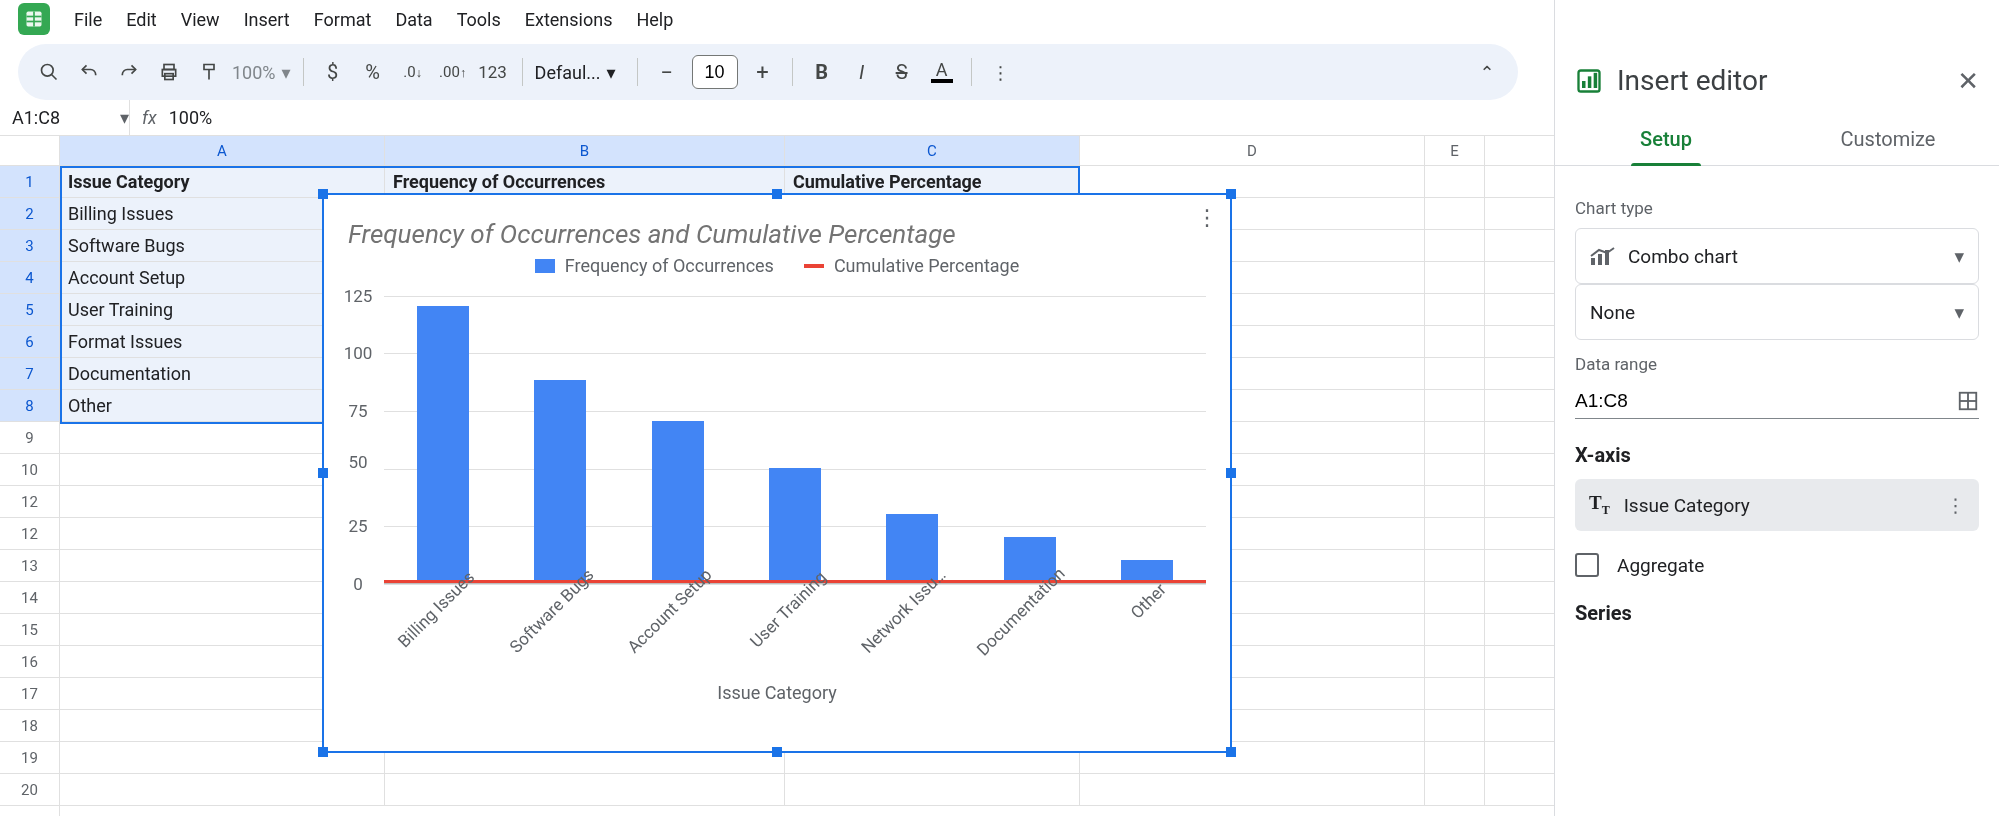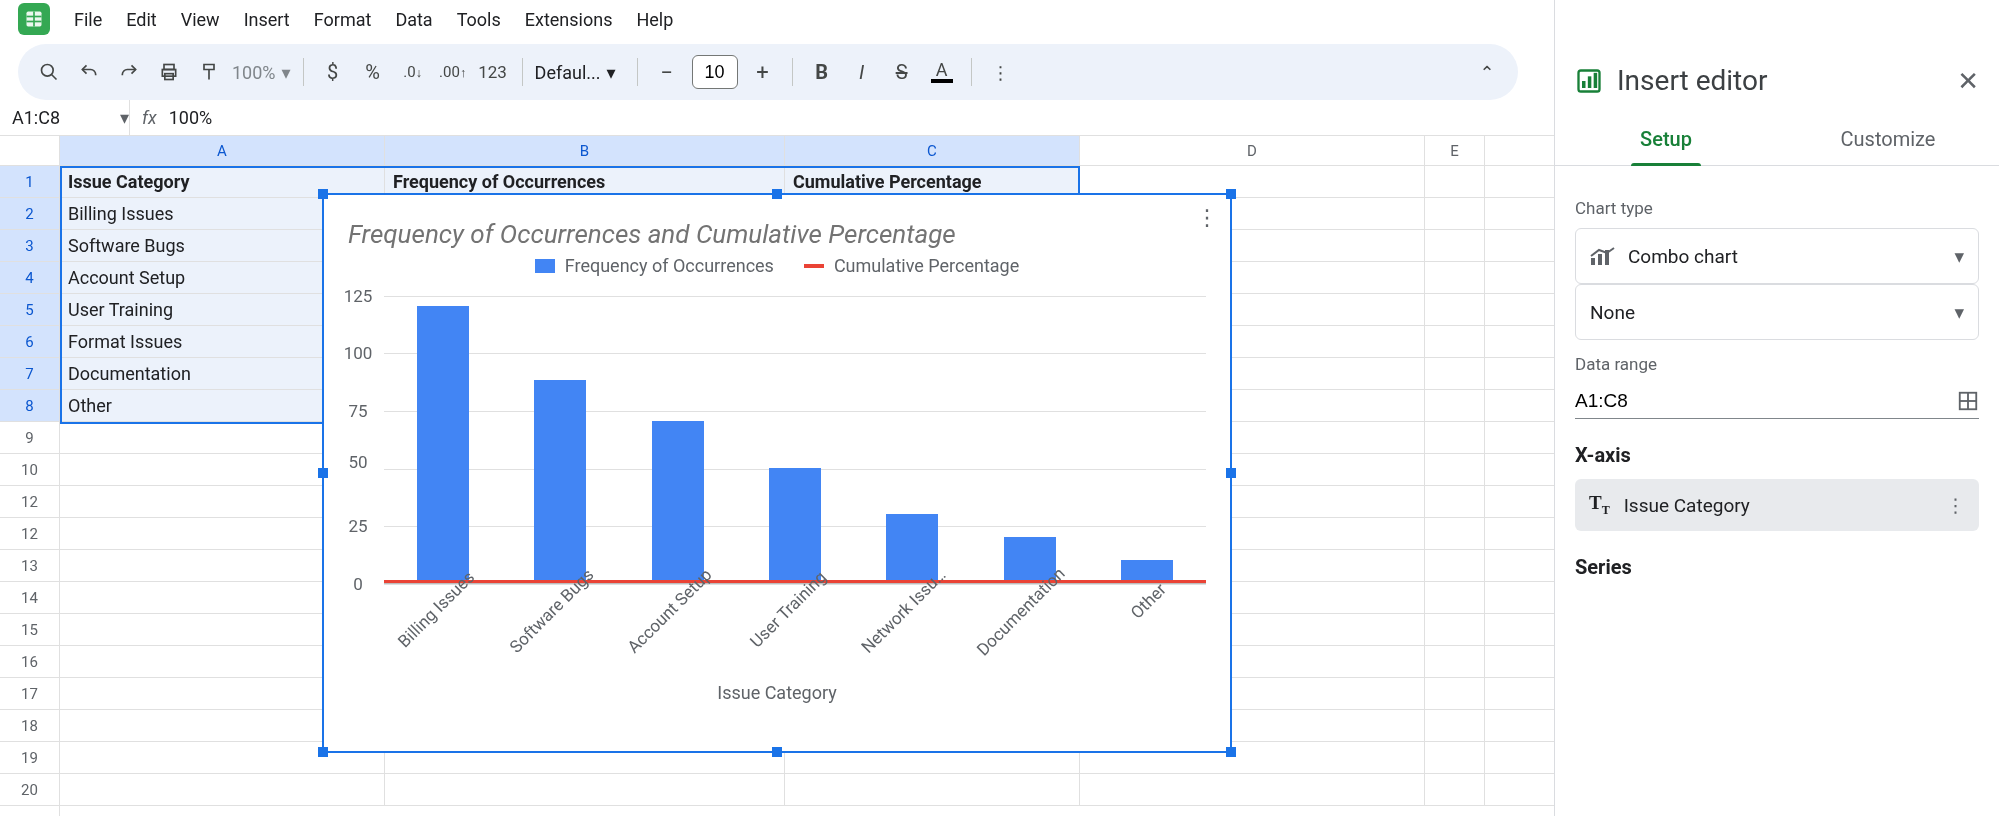--- a/index.html
+++ b/index.html
@@ -487,15 +487,19 @@
             <line x1="12" y1="3" x2="12" y2="21"></line>
           </svg>
         </span>
     </div>
     <div class="sp-section">X-axis</div>
     <div class="sp-chip">
       <span style="font-weight:700;font-family:serif;">T<sub style="font-size:12px;">T</sub></span>
       <span>Issue Category</span>
       <span class="more">⋮</span>
     </div>
+    <div class="sp-check">
+      <span class="box"></span>
+      <span>Aggregate</span>
+    </div>
     <div class="sp-section">Series</div>
   </div>
 </div>
 
 </body></html>

